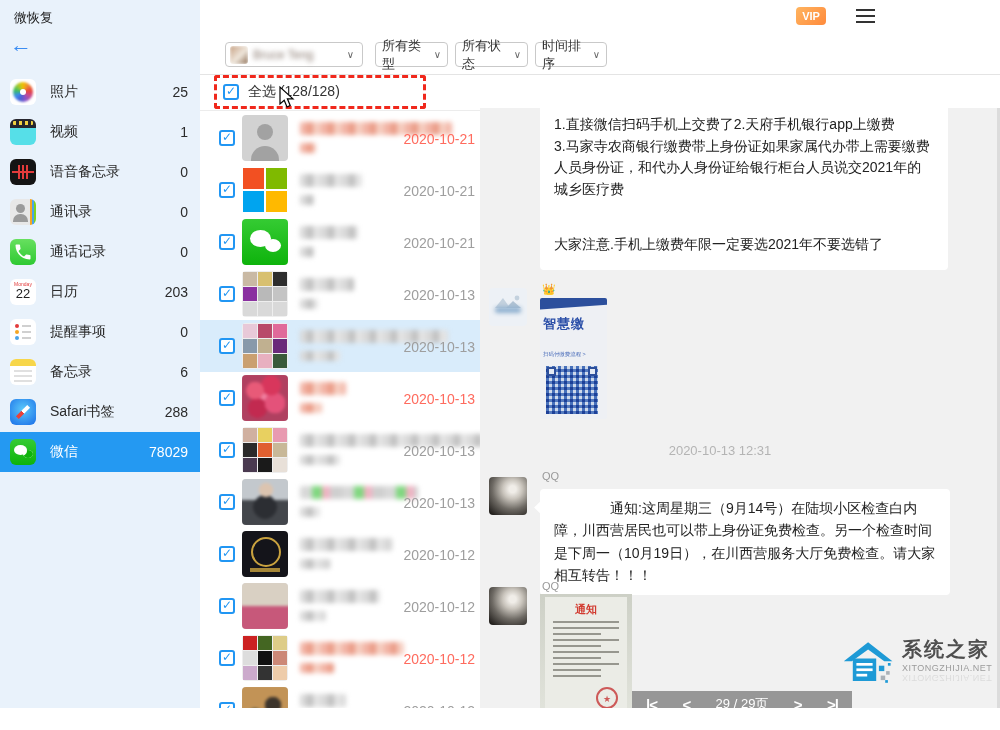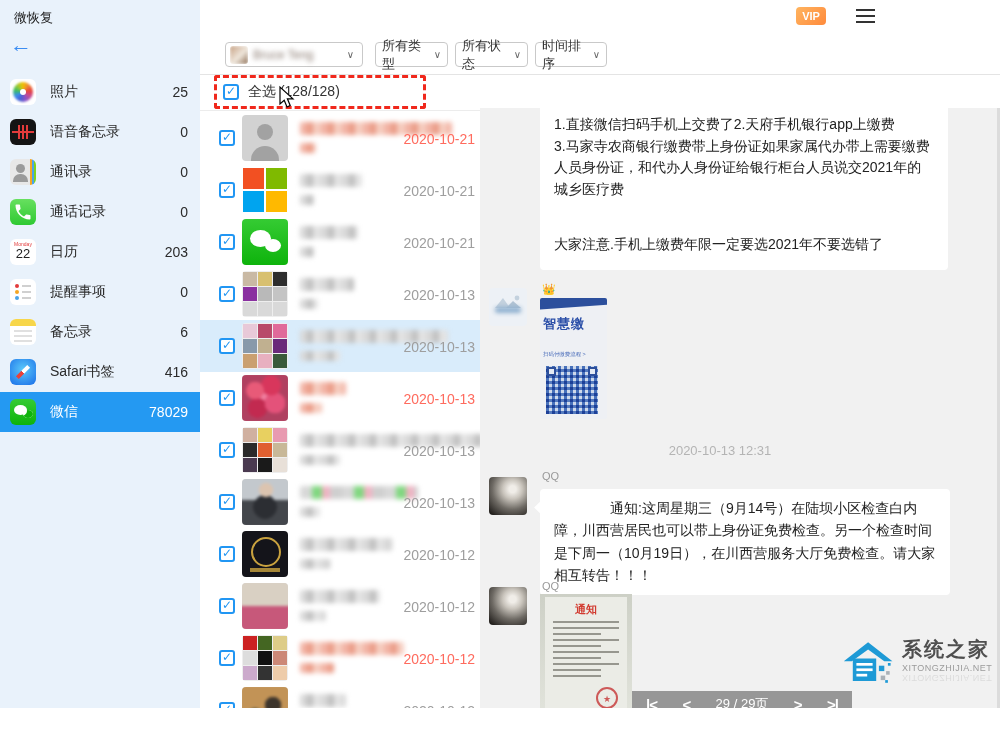--- a/index.html
+++ b/index.html
@@ -192,20 +192,25 @@
   <aside id="sidebar">
     <div id="win-title">微恢复</div>
     <div id="back-arrow">←</div>
     <div id="side-items">
     <div class="side-item">
       <div class="s-icon ic-photos"></div>
       <div class="s-label">照片</div>
       <div class="s-count">25</div>
     </div>
 
+    <div class="side-item">
+      <div class="s-icon ic-videos"></div>
+      <div class="s-label">视频</div>
+      <div class="s-count">1</div>
+    </div>
 
     <div class="side-item">
       <div class="s-icon ic-voice"></div>
       <div class="s-label">语音备忘录</div>
       <div class="s-count">0</div>
     </div>
 
     <div class="side-item">
       <div class="s-icon ic-contacts"></div>
       <div class="s-label">通讯录</div>
@@ -243,21 +248,21 @@
 
     <div class="side-item">
       <div class="s-icon ic-notes"></div>
       <div class="s-label">备忘录</div>
       <div class="s-count">6</div>
     </div>
 
     <div class="side-item">
       <div class="s-icon ic-safari"></div>
       <div class="s-label">Safari书签</div>
-      <div class="s-count">416</div>
+      <div class="s-count">288</div>
     </div>
 
     <div class="side-item selected">
       <div class="s-icon ic-wechat"></div>
       <div class="s-label">微信</div>
       <div class="s-count">78029</div>
     </div>
   </div>
   </aside>
 

